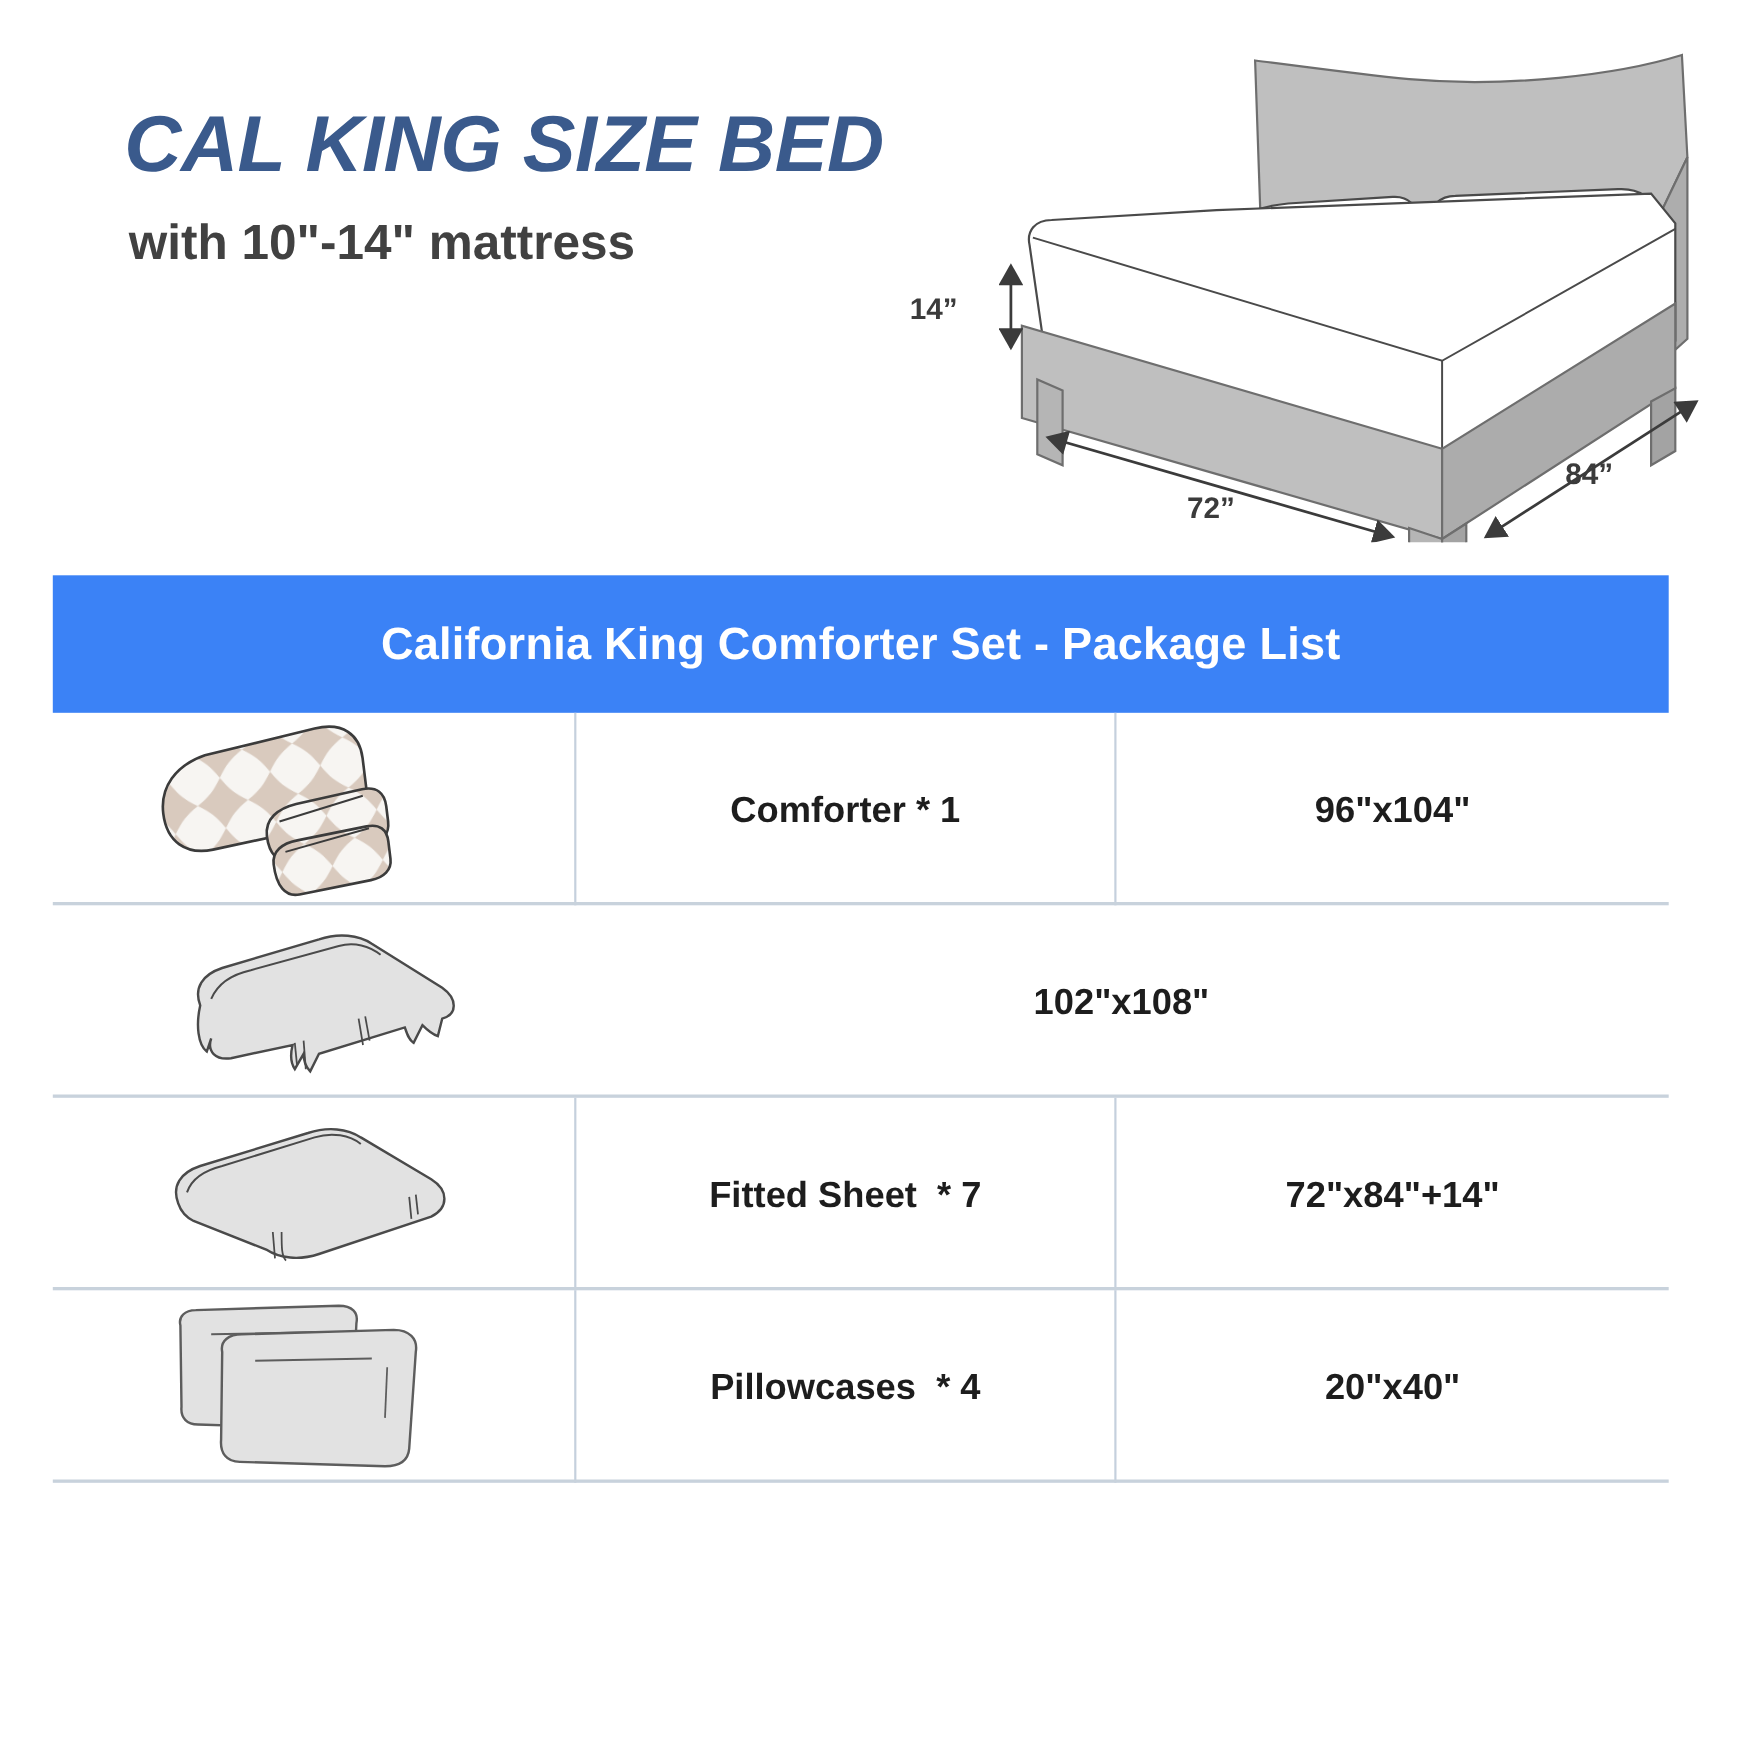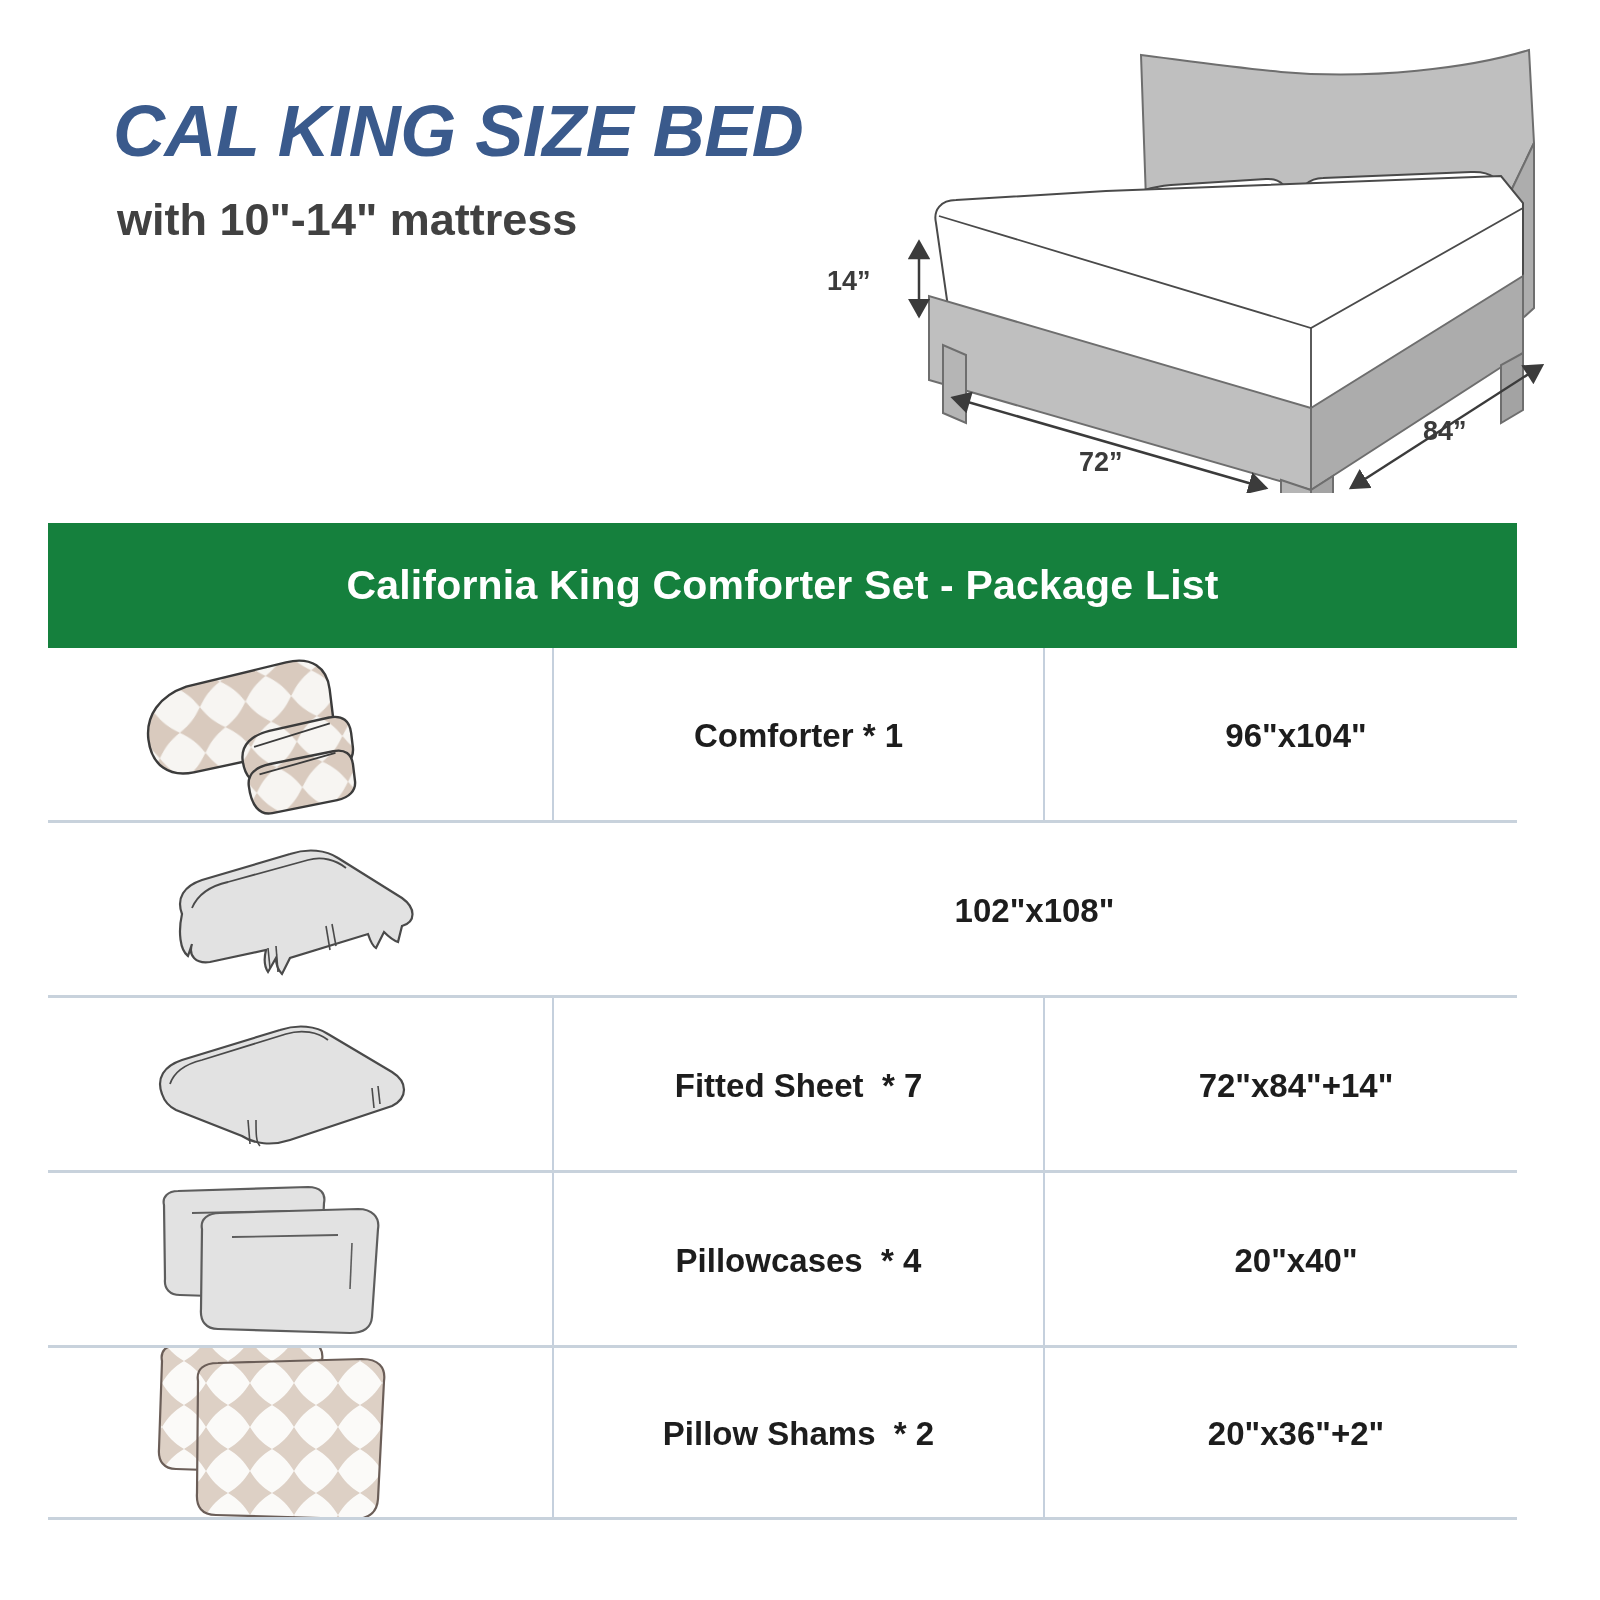--- a/index.html
+++ b/index.html
@@ -58,21 +58,21 @@
     fill: #3b3b3b;
   }
 
   
   #package-banner {
     position: absolute;
     left: 48px;
     top: 523px;
     width: 1469px;
     height: 125px;
-    background: #15803d;
+    background: #3b82f6;
     display: flex;
     align-items: center;
     justify-content: center;
   }
   #package-banner-title {
     color: #ffffff;
     font-size: 41px;
     font-weight: bold;
     letter-spacing: 0.2px;
     white-space: nowrap;
@@ -85,21 +85,20 @@
     top: 648px;
     width: 1469px;
     height: 897px;
   }
   .table-row {
     position: relative;
     height: 175px;
     display: flex;
     align-items: center;
     box-sizing: border-box;
-    gap: 30px;
   }
   .table-row.row-last { height: 172px; }
   .table-row::after {
     content: "";
     position: absolute;
     left: 0;
     right: 0;
     bottom: 0;
     height: 3px;
     background: #c8d2dc;
@@ -280,32 +279,14 @@
 
         <path d="M62,48 C60,38 68,32 80,32 L218,28 C232,28 240,36 238,48 L232,136 C231,148 222,152 210,152 L78,148 C66,148 60,140 61,128 Z" fill="#e2e2e2" stroke="#5d5d5d" stroke-width="2.2"></path>
         <path d="M92,56 L198,54" fill="none" stroke="#5d5d5d" stroke-width="1.8"></path>
         <path d="M212,62 L210,108" fill="none" stroke="#5d5d5d" stroke-width="1.6"></path>
       </svg>
     </div>
     <div class="cell-name">Pillowcases  * 4</div>
     <div class="cell-size">20"x40"</div>
   </div>
 
-  <div class="table-row row-last">
-    <div class="cell-icon">
-      <svg width="290" height="190" viewBox="0 0 290 190">
-        <defs>
-          <pattern id="quatre2" width="44" height="44" patternUnits="userSpaceOnUse">
-            <rect width="44" height="44" fill="#fbfaf8"></rect>
-            <path d="M22,0 C28,10 34,16 44,22 C34,28 28,34 22,44 C16,34 10,28 0,22 C10,16 16,10 22,0 Z" fill="#ddd0c5"></path>
-          </pattern>
-        </defs>
-
-        <path d="M22,22 C20,12 26,6 38,6 L164,2 C178,2 184,10 182,22 L176,118 C175,130 166,134 154,134 L36,130 C24,130 18,122 19,110 Z" fill="url(#quatre2)" stroke="#6b5e58" stroke-width="2.2"></path>
-
-        <path d="M58,42 C56,30 64,24 78,24 L222,20 C238,20 246,28 244,42 L238,160 C237,174 228,180 214,180 L76,176 C62,176 56,168 57,154 Z" fill="url(#quatre2)" stroke="#6b5e58" stroke-width="2.2"></path>
-      </svg>
-    </div>
-    <div class="cell-name">Pillow Shams  * 2</div>
-    <div class="cell-size">20"x36"+2"</div>
-  </div>
 
 </div>
 
 </body></html>

